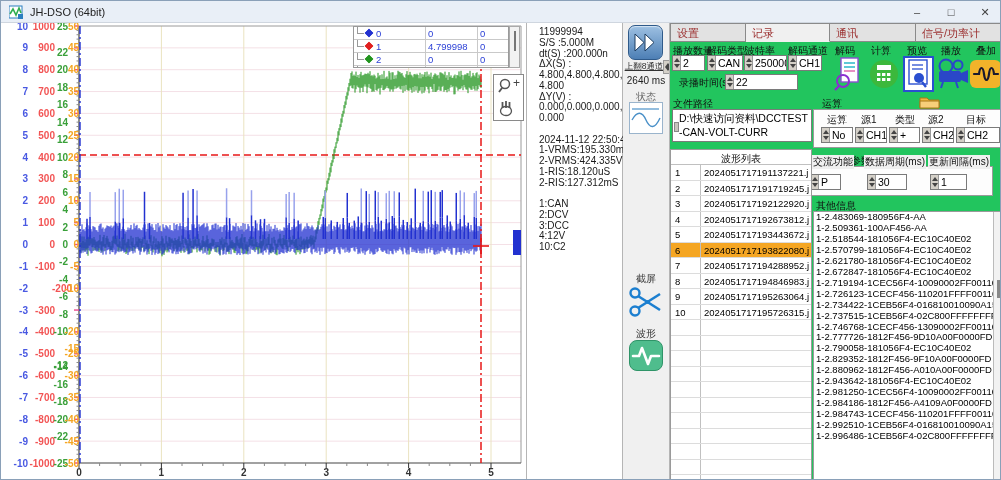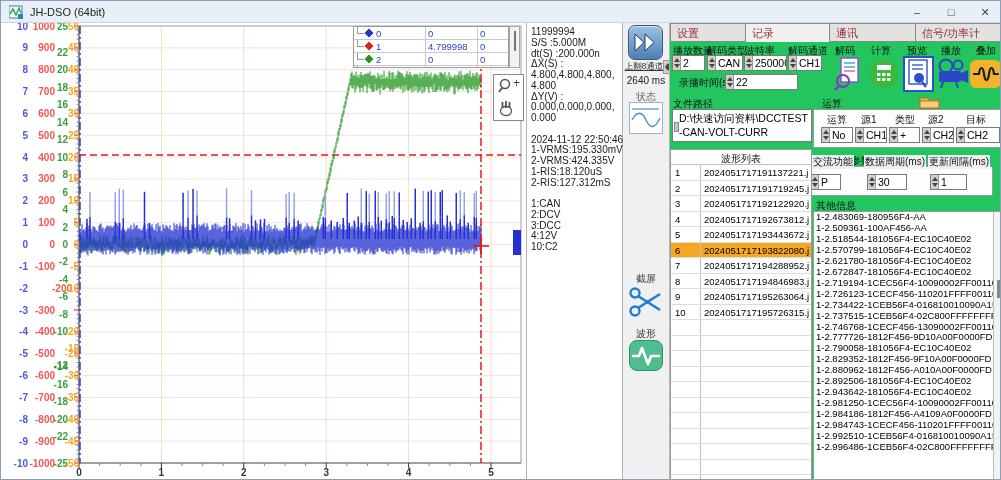--- a/index.html
+++ b/index.html
@@ -22,21 +22,21 @@
   .lc1{width:72px;display:flex;align-items:center;}
   .lc2{width:52px;}
   .lc3{width:30px;border-right:none;}
   .tree{width:7px;height:7px;border-left:1px solid #999;border-bottom:1px solid #999;margin:-5px 2px 0 1px;}
   .diam{width:6px;height:6px;transform:rotate(45deg);margin-right:4px;border:1px solid #333;}
   .legend-scroll{position:absolute;left:508px;top:3px;width:11px;height:42px;background:#f2f2f2;border:1px solid #aaa;z-index:5;}
   .legend-scroll .thumb{position:absolute;left:4px;top:4px;width:2px;height:20px;background:#777;}
   .palette{position:absolute;left:492px;top:51px;width:31px;height:47px;background:#fff;border:1px solid #8a8a8a;z-index:5;}
   .palette .plus{position:absolute;right:3px;top:1px;font-size:12px;color:#444;}
   
-  .info{position:absolute;left:525px;top:22px;width:97px;height:458px;background:#fff;border-left:1px solid #b5b5b5;border-right:1px solid #b5b5b5;padding:4px 0 0 4px;z-index:2;}
+  .info{position:absolute;left:525px;top:22px;width:97px;height:458px;background:#fff;border-left:1px solid #b5b5b5;border-right:1px solid #b5b5b5;padding:4px 0 0 12px;z-index:2;}
   .iline{font-size:10px;line-height:10.75px;color:#1a1a1a;white-space:nowrap;}
   
   .mid{position:absolute;left:622px;top:22px;width:46px;height:458px;background:#f0f0f0;z-index:2;}
   .ffbtn{position:absolute;left:5px;top:2px;width:35px;height:35px;border-radius:7px;background:linear-gradient(#9dc0e2,#4d7fb5);border:1px solid #2f5a8a;box-shadow:inset 0 1px 1px #d6e6f5;}
   .pagelbl{position:absolute;left:0px;top:38px;width:42px;font-size:8.5px;color:#333;text-align:center;text-decoration:underline;white-space:nowrap;}
   .minispin{position:absolute;left:40px;top:37px;}
   .elapsed{position:absolute;left:0;top:52px;width:46px;text-align:center;font-size:10px;color:#222;}
   .statlbl{position:absolute;left:0;top:67px;width:46px;text-align:center;font-size:10px;color:#666;}
   .statusicon{position:absolute;left:6px;top:79px;width:34px;height:32px;background:#fff;border:1px solid #9ab4cc;}
   .shotlbl{position:absolute;left:0;top:249px;width:46px;text-align:center;font-size:10px;color:#333;}
@@ -1581,21 +1581,20 @@
           <div class="oirow">1-2.672847-181056F4-EC10C40E02</div>
           <div class="oirow">1-2.719194-1CEC56F4-10090002FF001100</div>
           <div class="oirow">1-2.726123-1CECF456-110201FFFF001100</div>
           <div class="oirow">1-2.734422-1CEB56F4-016810010090A15A</div>
           <div class="oirow">1-2.737515-1CEB56F4-02C800FFFFFFFFFF</div>
           <div class="oirow">1-2.746768-1CECF456-13090002FF001100</div>
           <div class="oirow">1-2.777726-1812F456-9D10A00F0000FD</div>
           <div class="oirow">1-2.790058-181056F4-EC10C40E02</div>
           <div class="oirow">1-2.829352-1812F456-9F10A00F0000FD</div>
           <div class="oirow">1-2.880962-1812F456-A010A00F0000FD</div>
-          <div class="oirow">1-2.892506-181056F4-EC10C40E02</div>
           <div class="oirow">1-2.943642-181056F4-EC10C40E02</div>
           <div class="oirow">1-2.981250-1CEC56F4-10090002FF001100</div>
           <div class="oirow">1-2.984186-1812F456-A4109A0F0000FD</div>
           <div class="oirow">1-2.984743-1CECF456-110201FFFF001100</div>
           <div class="oirow">1-2.992510-1CEB56F4-016810010090A15A</div>
           <div class="oirow">1-2.996486-1CEB56F4-02C800FFFFFFFFFF</div>
         </div>
     <div class="lab" style="left: 3px; top: 21px;">播放数量</div>
         <span class="spin" style="left: 2px; top: 32px; width: 33px;">
           <span class="spb"></span>

